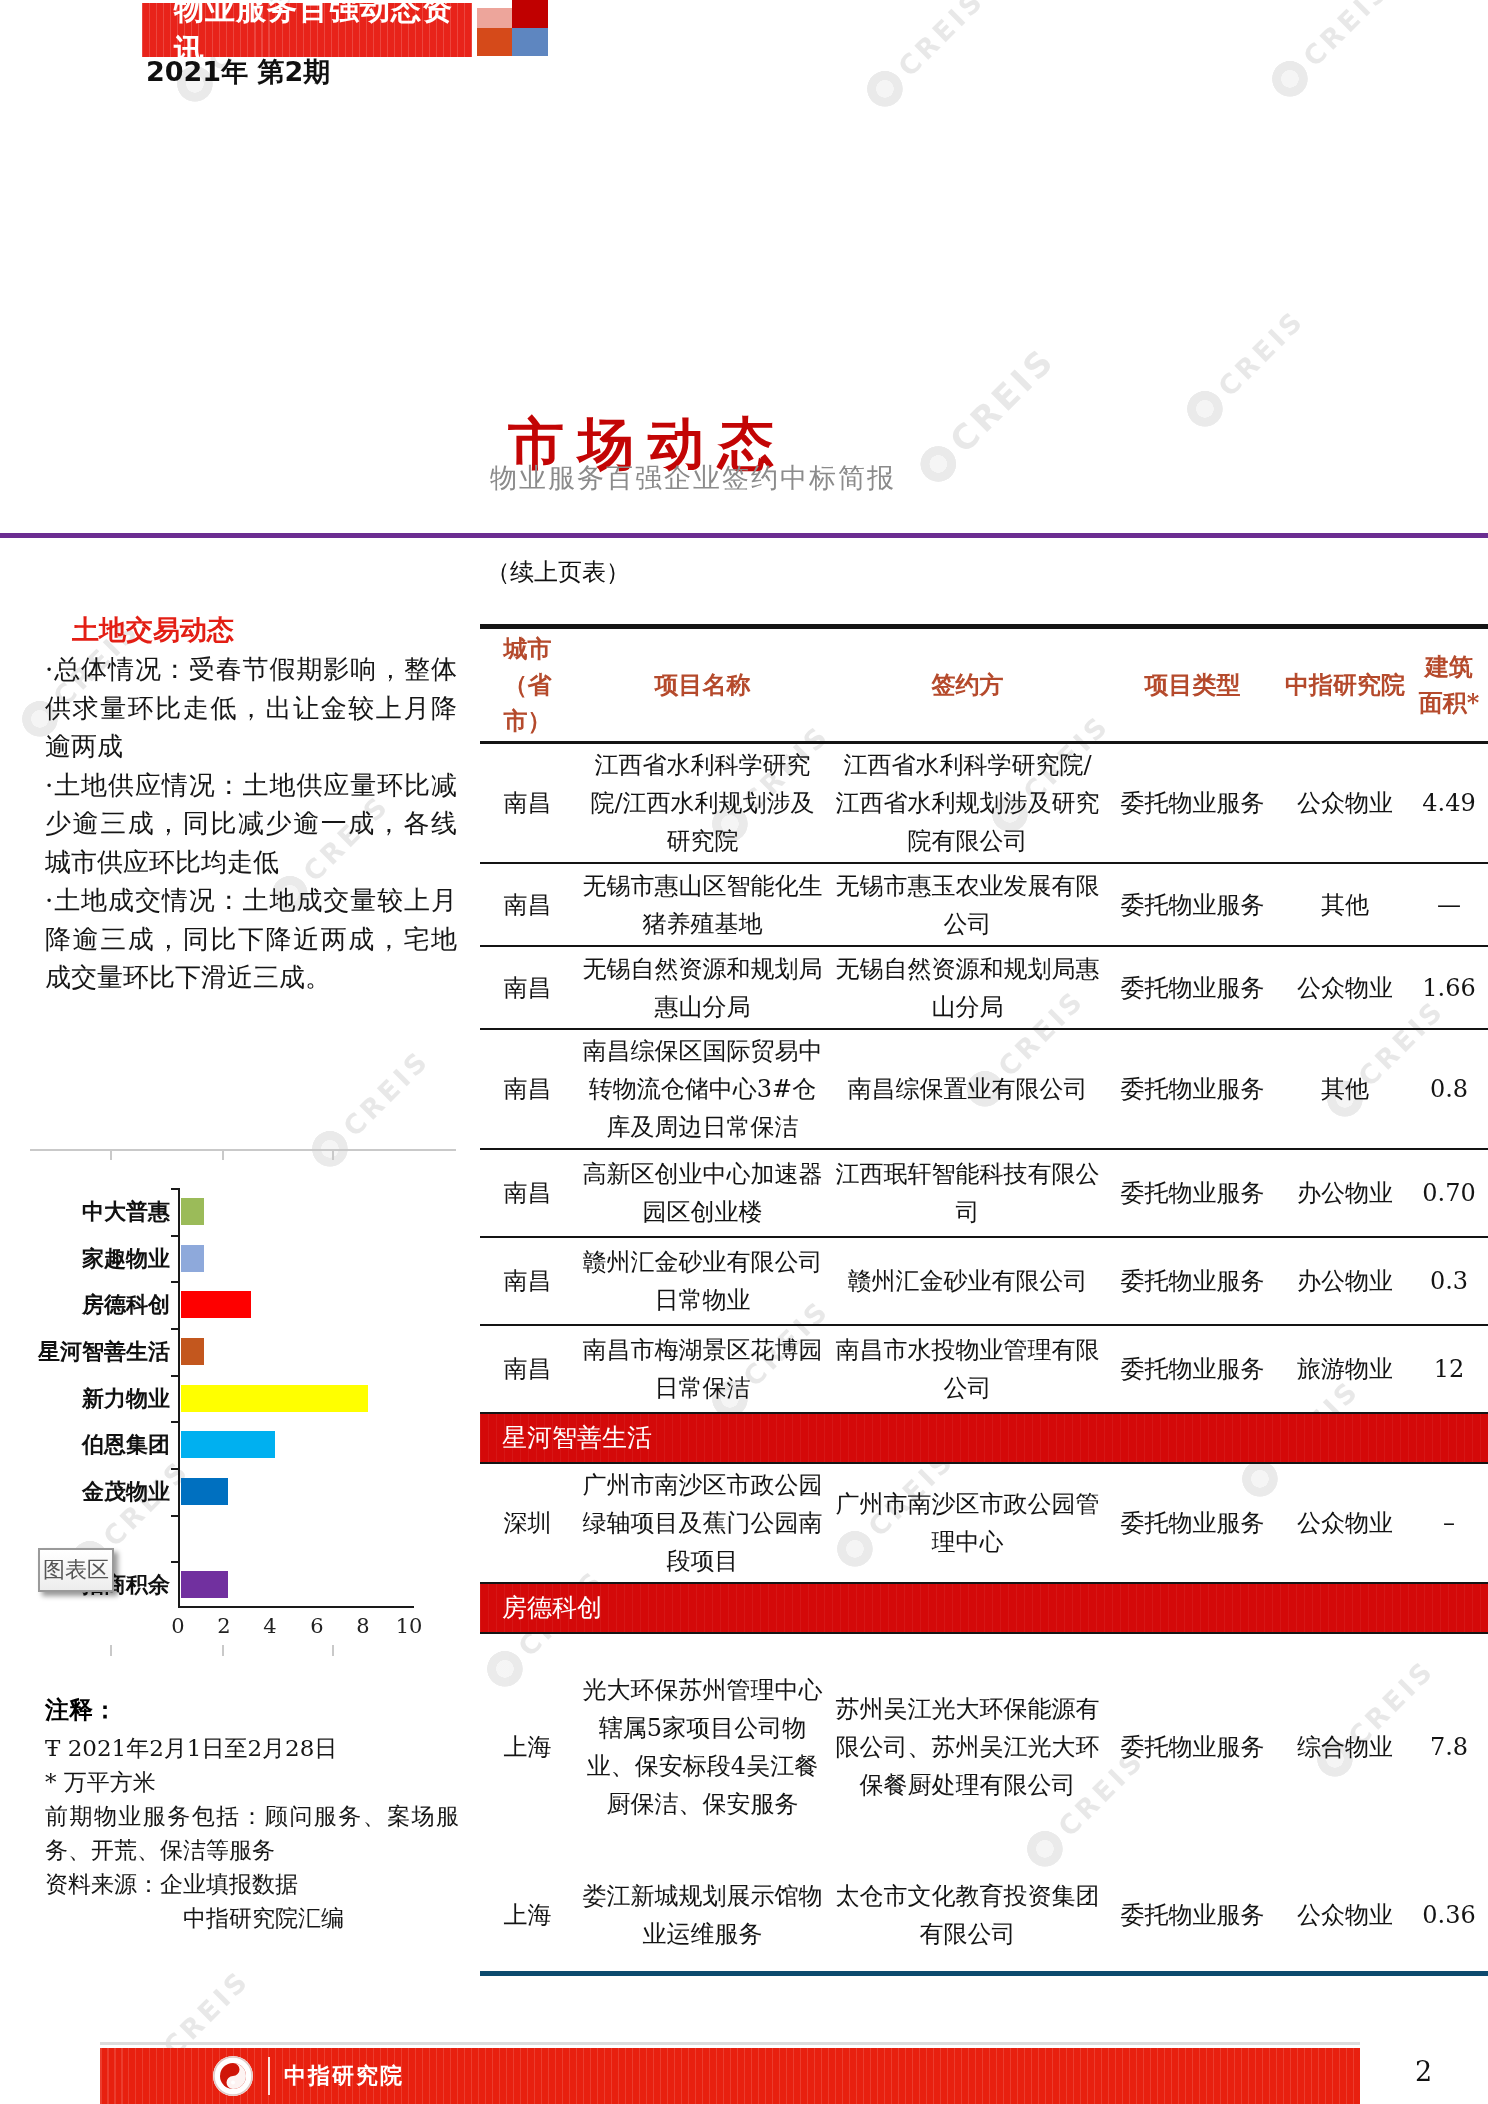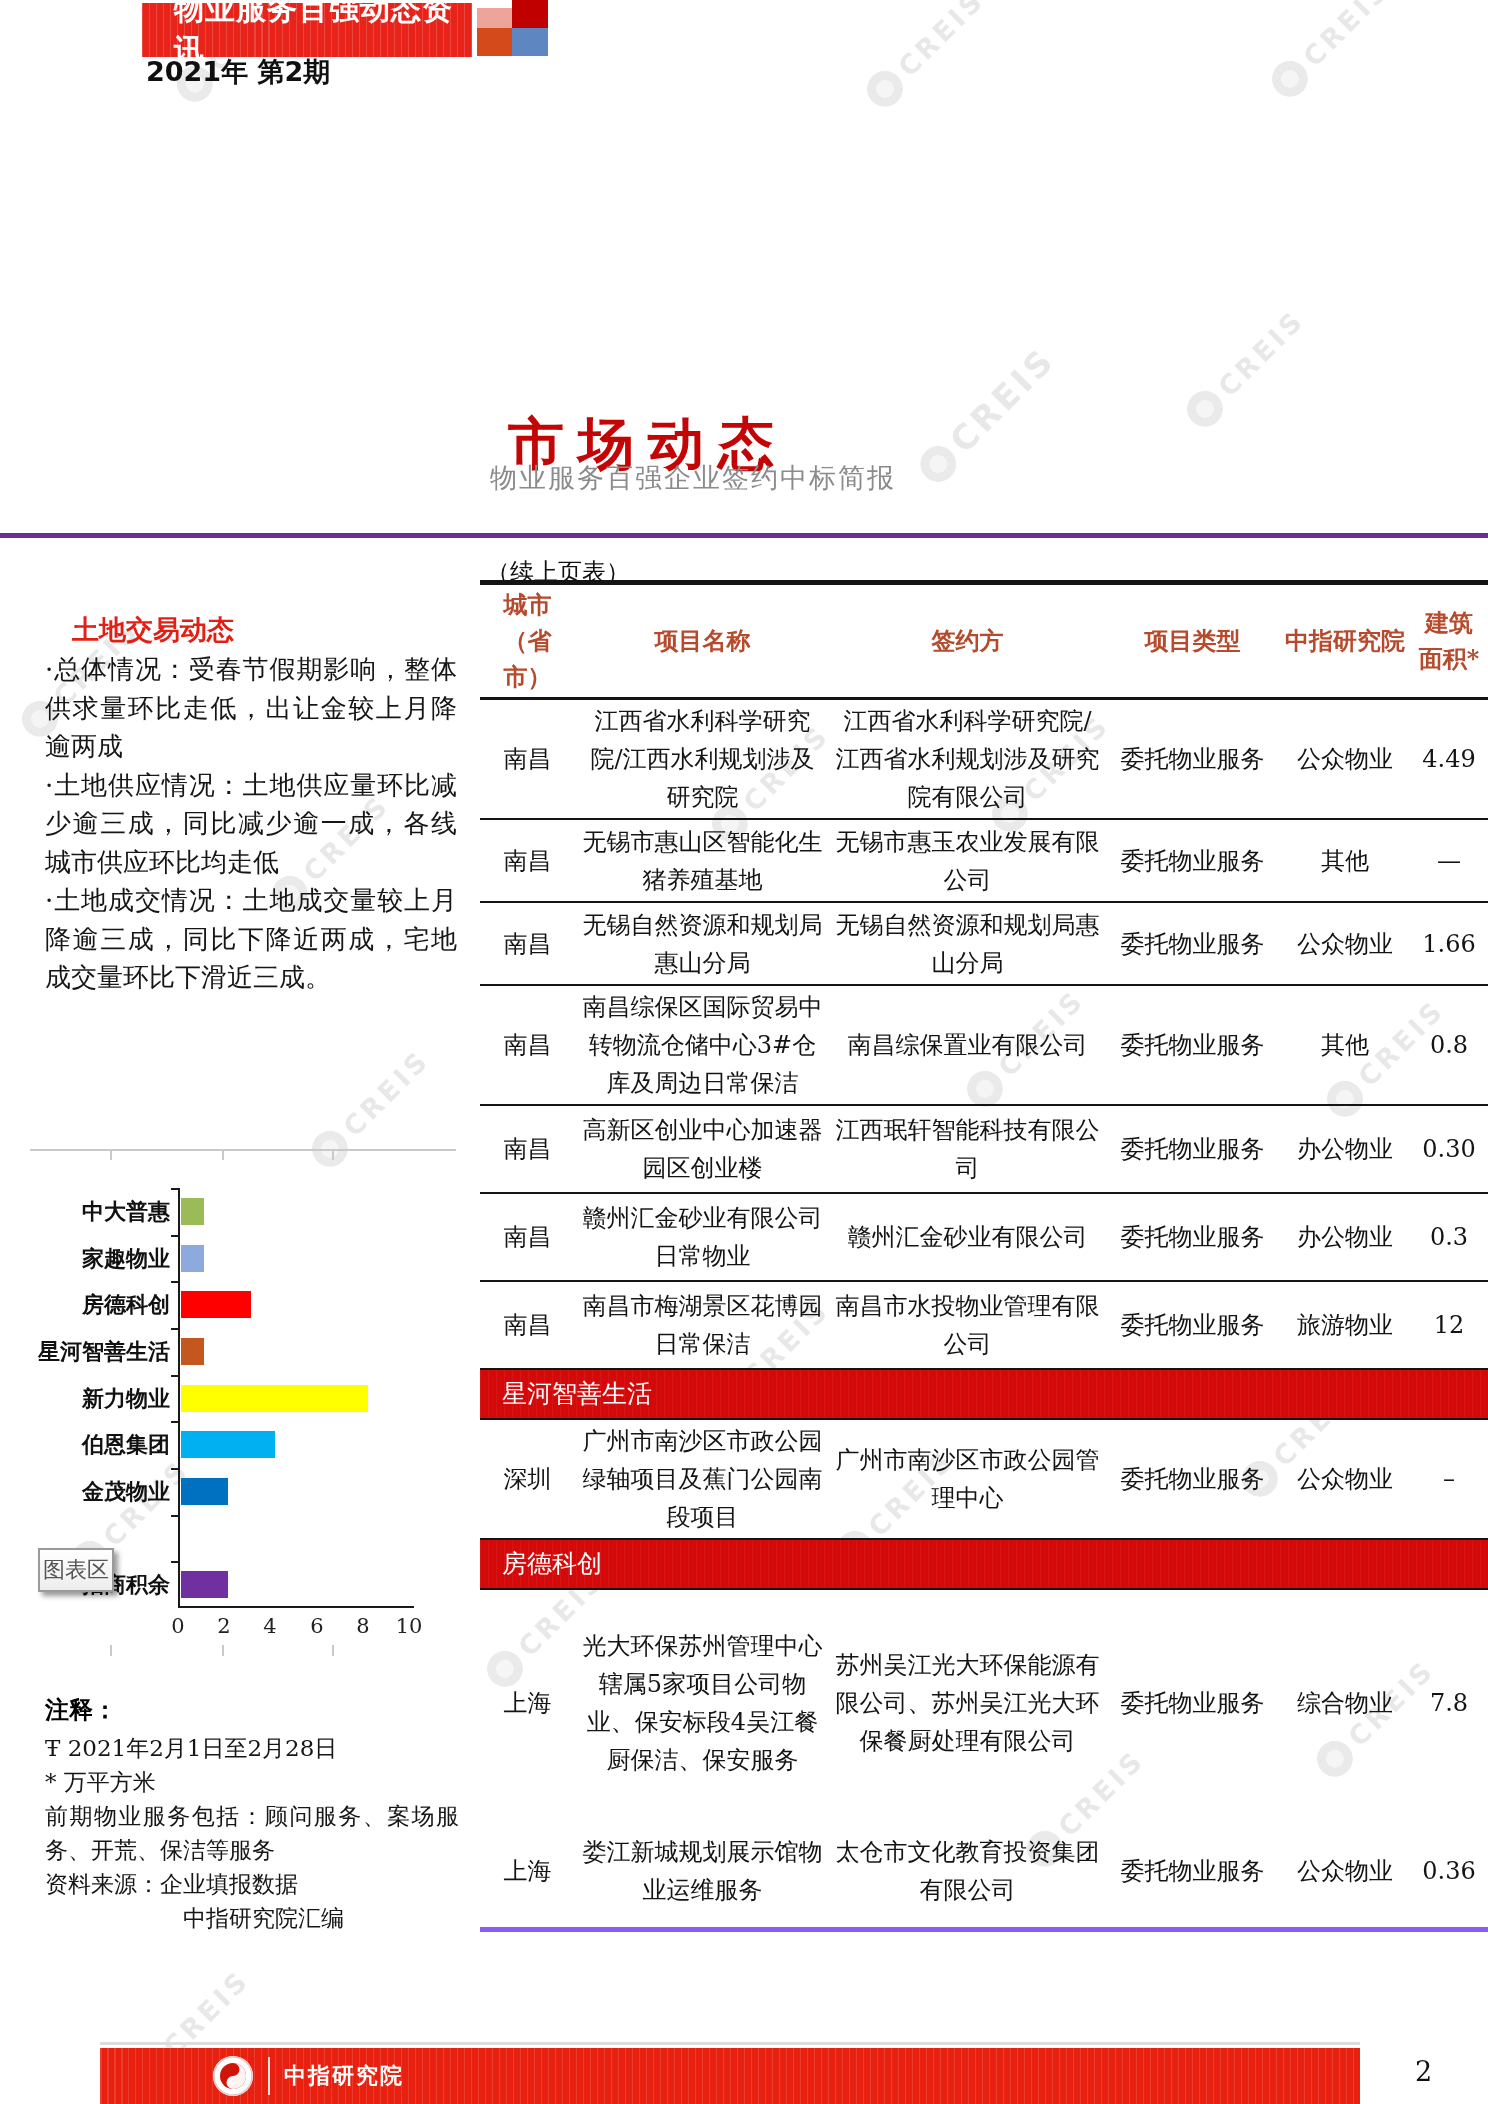--- a/index.html
+++ b/index.html
@@ -65,23 +65,23 @@
 
   
   .notes{position:absolute;left:45px;top:1693px;width:414px;font-size:23px;line-height:34px;
       color:#161616;text-align:justify;z-index:2;}
   .notes-heading{color:#000000;font-weight:bold;font-size:24px;margin-bottom:4px;}
   .note-line{margin:0;}
   .note-indent{padding-left:138px;}
 
   
   .cont-note{position:absolute;left:486px;top:556px;font-size:24px;color:#111;z-index:2;}
-  .report-table{position:absolute;left:480px;top:580px;width:1008px;border-collapse:collapse;
+  .report-table{position:absolute;left:480px;top:624px;width:1008px;border-collapse:collapse;
       table-layout:fixed;font-size:24px;color:#141414;z-index:2;
-      border-top:5px solid #141414;border-bottom:5px solid #8b5cf6;}
+      border-top:5px solid #141414;border-bottom:5px solid #0c4a6e;}
   .report-table th,.report-table td{text-align:center;vertical-align:middle;padding:2px 4px;
       box-sizing:border-box;line-height:38px;font-weight:normal;overflow:hidden;}
   .report-table thead tr{height:115px;border-bottom:3px solid #141414;}
   .report-table th{color:#b54a2c;font-weight:bold;line-height:36px;}
   .report-table tbody tr{border-bottom:2px solid #141414;}
   .report-table tbody tr.no-sep{border-bottom:none;}
   .section-row{background:#d40909;
       background-image:repeating-linear-gradient(90deg,rgba(255,255,255,.05) 0 1.5px,rgba(255,255,255,0) 1.5px 8px);}
   .section-row td{text-align:left;padding-left:22px;color:#fff;font-size:25px;
       font-family:"DejaVu Sans","Liberation Sans",sans-serif;}
@@ -339,21 +339,21 @@
         <td>委托物业服务</td>
         <td>其他</td>
         <td>0.8</td>
       </tr>
       <tr style="height:88px">
         <td>南昌</td>
         <td>高新区创业中心加速器园区创业楼</td>
         <td>江西珉轩智能科技有限公司</td>
         <td>委托物业服务</td>
         <td>办公物业</td>
-        <td>0.30</td>
+        <td>0.70</td>
       </tr>
       <tr style="height:88px">
         <td>南昌</td>
         <td>赣州汇金砂业有限公司日常物业</td>
         <td>赣州汇金砂业有限公司</td>
         <td>委托物业服务</td>
         <td>办公物业</td>
         <td>0.3</td>
       </tr>
       <tr style="height:88px">

